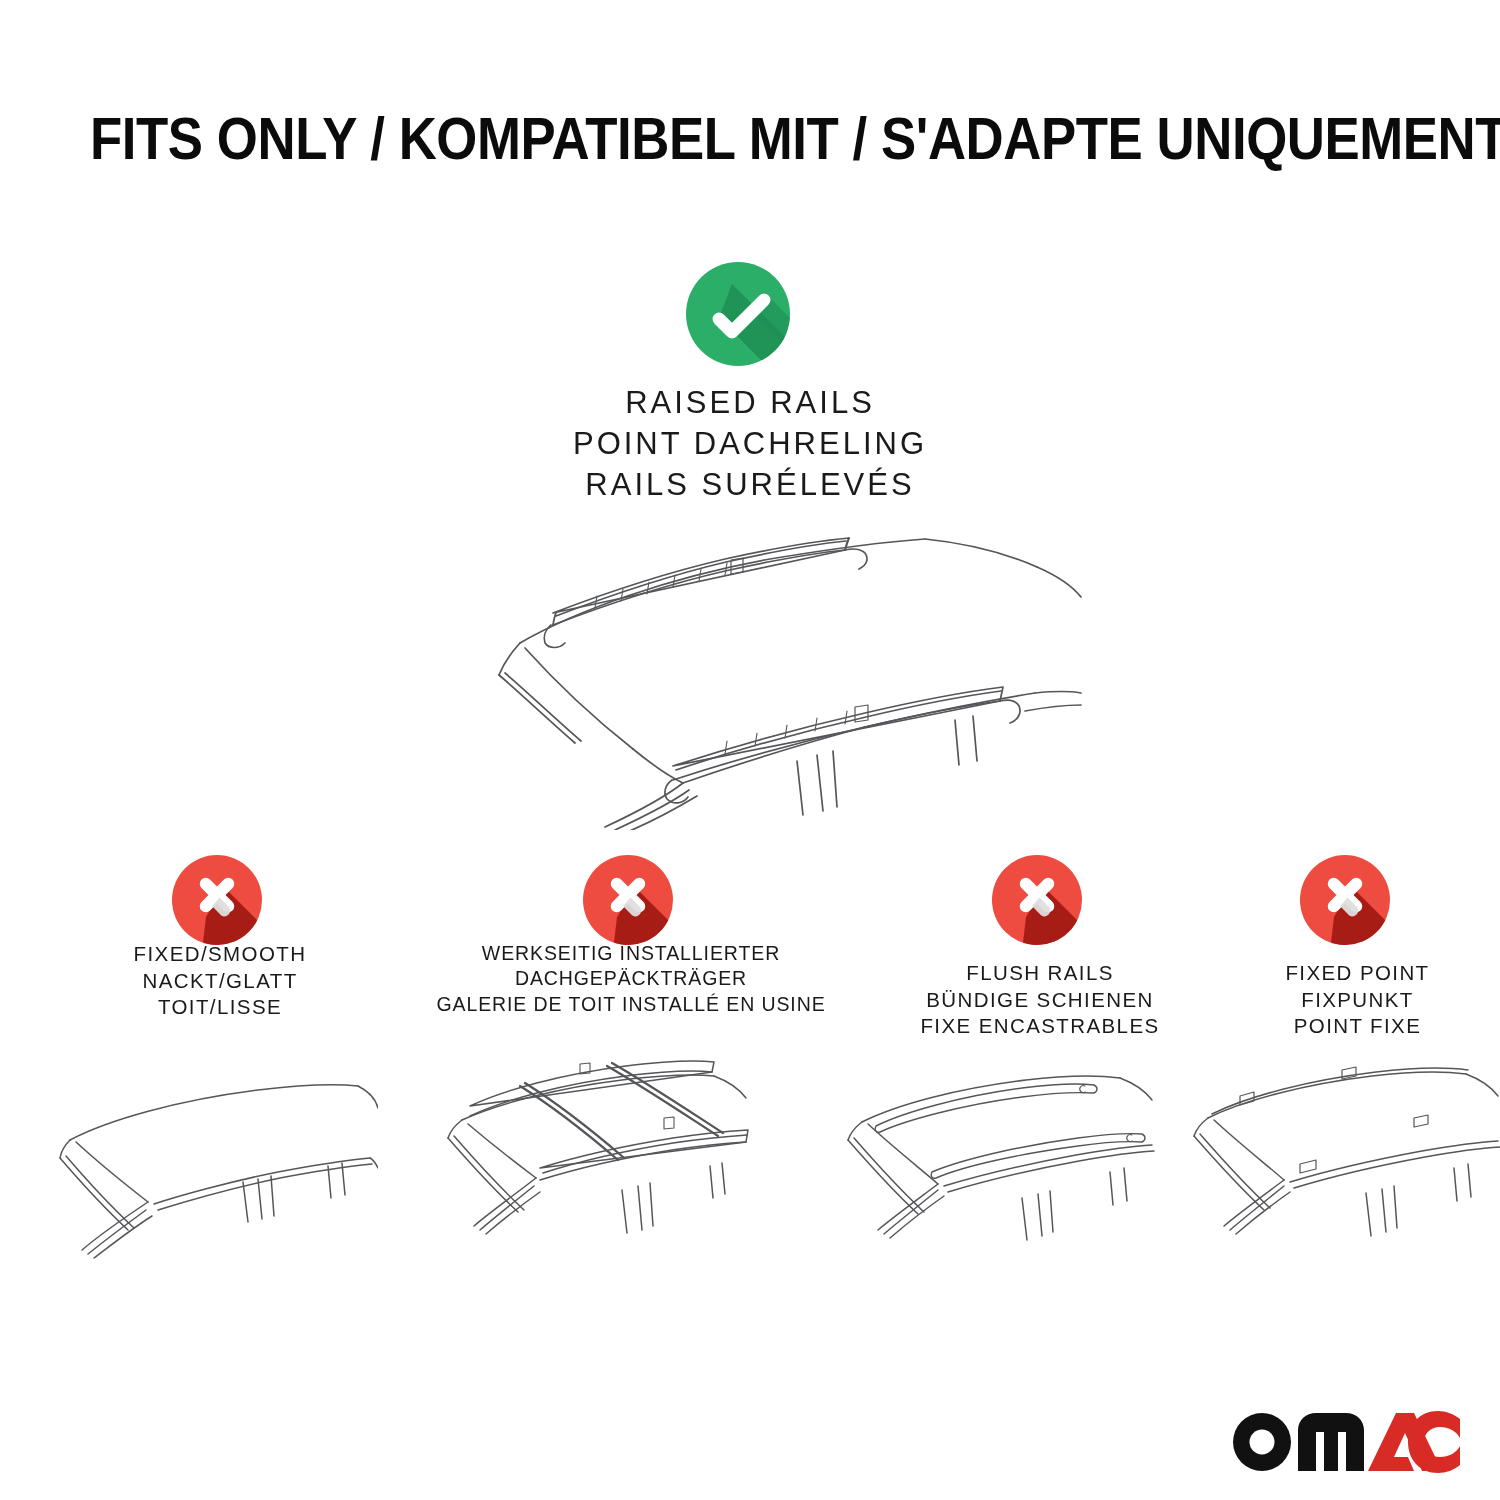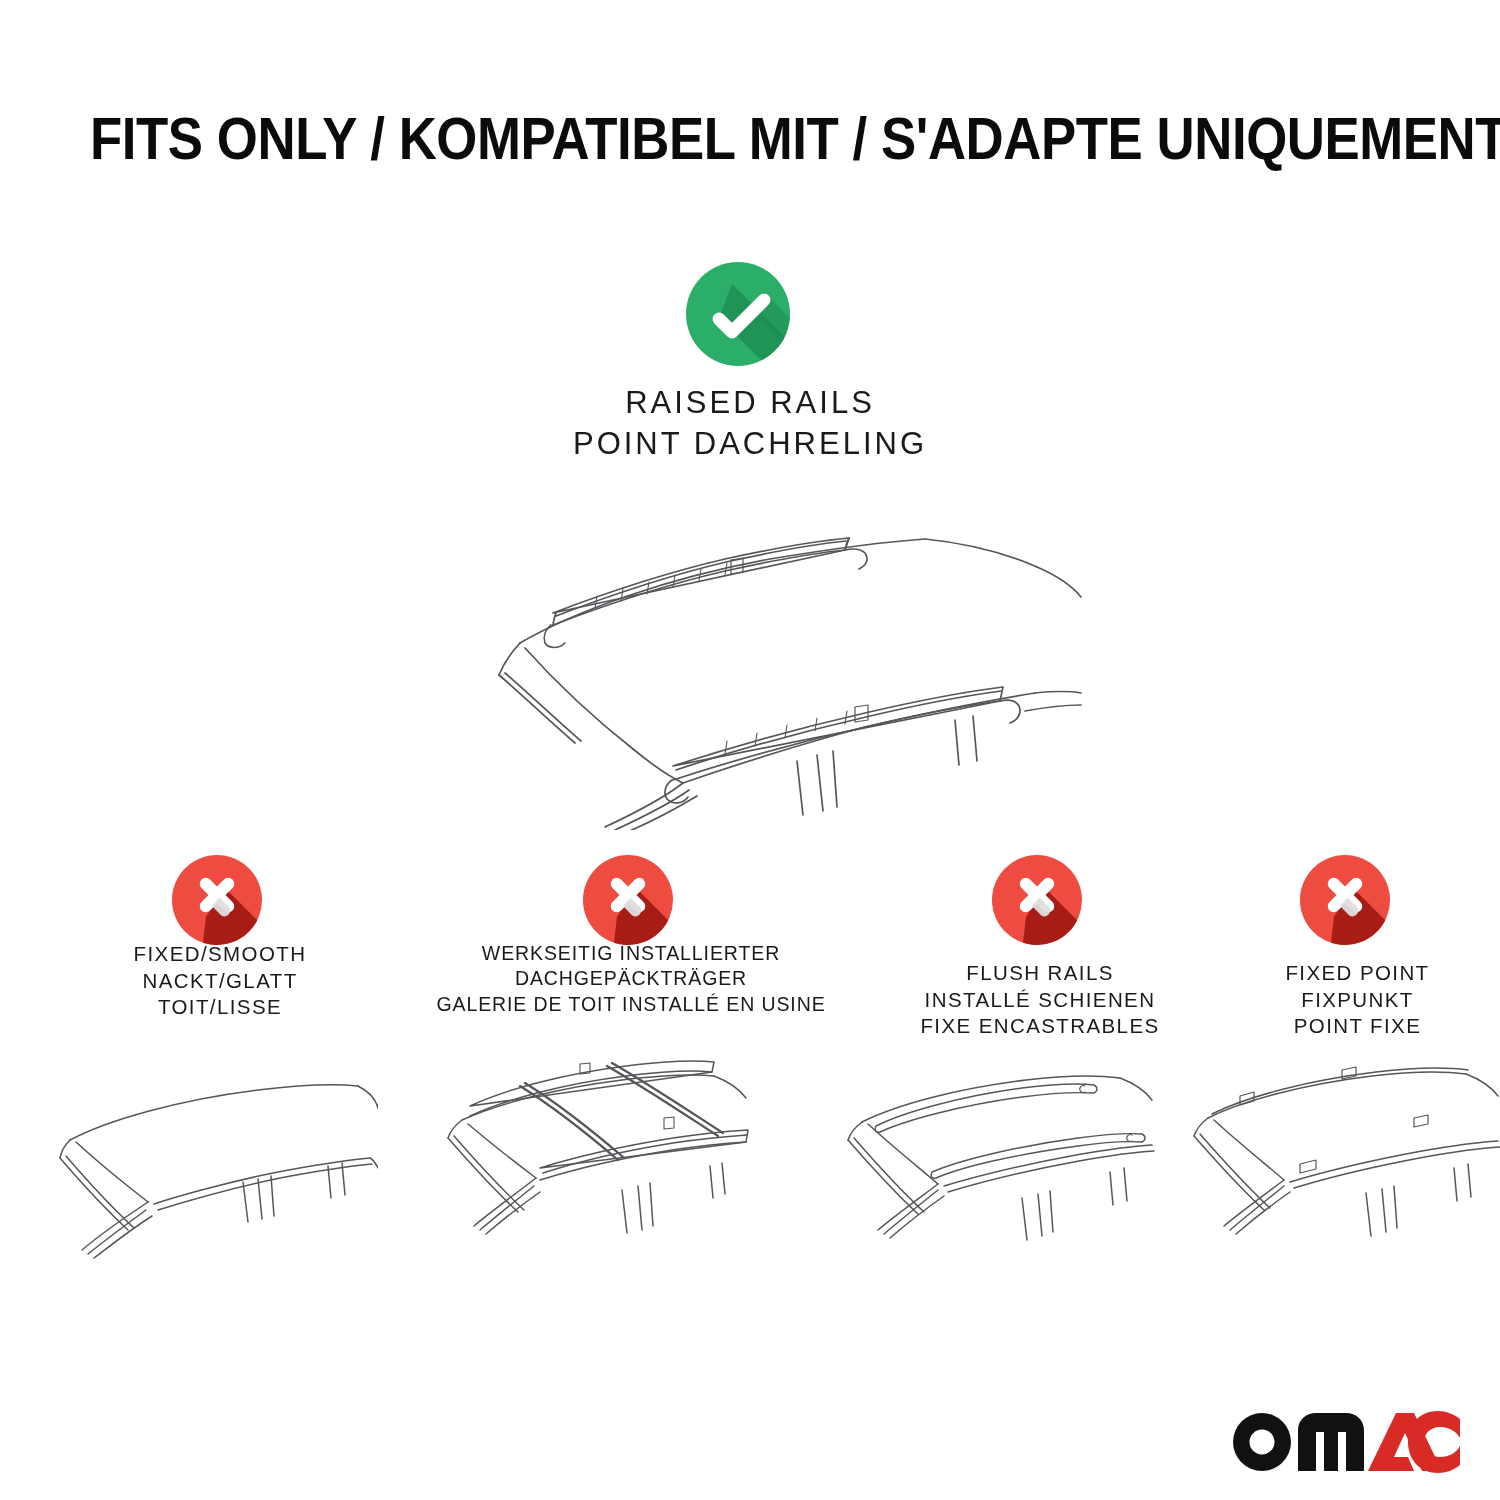--- a/index.html
+++ b/index.html
@@ -79,20 +79,21 @@
         <path d="M33 56 L46 69 L112 135 L112 88 L46 22 Z" fill="#1E8E55" opacity="0.85"></path>
         <path d="M78 30 L112 64 L112 96 L62 46 Z" fill="#1E8E55" opacity="0.6"></path>
       </g>
       <path d="M28.5 52.5 a6.5 6.5 0 0 1 9.2 0 L46 60.8 L73.4 33.4 a6.5 6.5 0 0 1 9.2 9.2 L50.6 74.6 a6.5 6.5 0 0 1 -9.2 0 L28.5 61.7 a6.5 6.5 0 0 1 0 -9.2 Z" fill="#ffffff"></path>
     </svg>
   </div>
 
   <div class="cap big" style="left:0;top:383px;width:1500px;">
     <div>RAISED RAILS</div>
     <div>POINT DACHRELING</div>
+    <div>RAILS SURÉLEVÉS</div>
   </div>
 
   <div class="draw" style="left:425px;top:515px;width:660px;height:315px;">
     <svg width="660" height="315" viewBox="0 0 660 315" fill="none" stroke="#55565a" stroke-width="1.7" stroke-linecap="round" stroke-linejoin="round">
 
       <path d="M95 128 C150 96 245 62 345 44 C430 30 470 26 500 24"></path>
       <path d="M500 24 C540 28 580 38 612 52"></path>
       <path d="M612 52 C635 62 648 72 656 82"></path>
       <path d="M95 128 C84 140 78 150 74 160"></path>
       <path d="M100 133 C135 172 175 208 208 234"></path>
@@ -223,21 +224,21 @@
   </div>
 
   <div class="cap xsmall" style="left:401px;top:941px;width:460px;">
     <div>WERKSEITIG INSTALLIERTER</div>
     <div>DACHGEPÄCKTRÄGER</div>
     <div>GALERIE DE TOIT INSTALLÉ EN USINE</div>
   </div>
 
   <div class="cap small" style="left:860px;top:960px;width:360px;">
     <div>FLUSH RAILS</div>
-    <div>INSTALLÉ SCHIENEN</div>
+    <div>BÜNDIGE SCHIENEN</div>
     <div>FIXE ENCASTRABLES</div>
   </div>
 
   <div class="cap small" style="left:1215px;top:960px;width:285px;">
     <div>FIXED POINT</div>
     <div>FIXPUNKT</div>
     <div>POINT FIXE</div>
   </div>
 
   <div class="draw" style="left:58px;top:1062px;width:320px;height:230px;">

